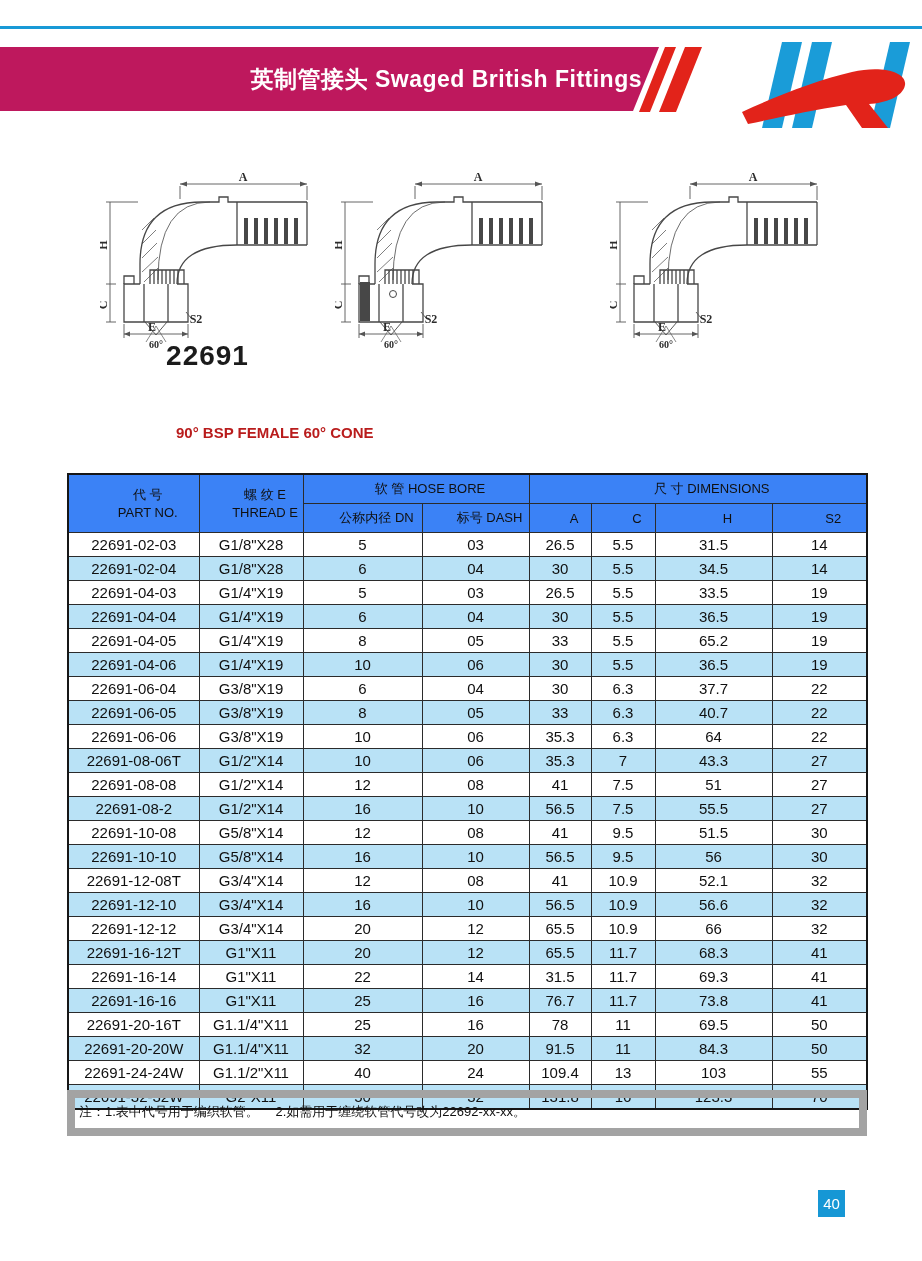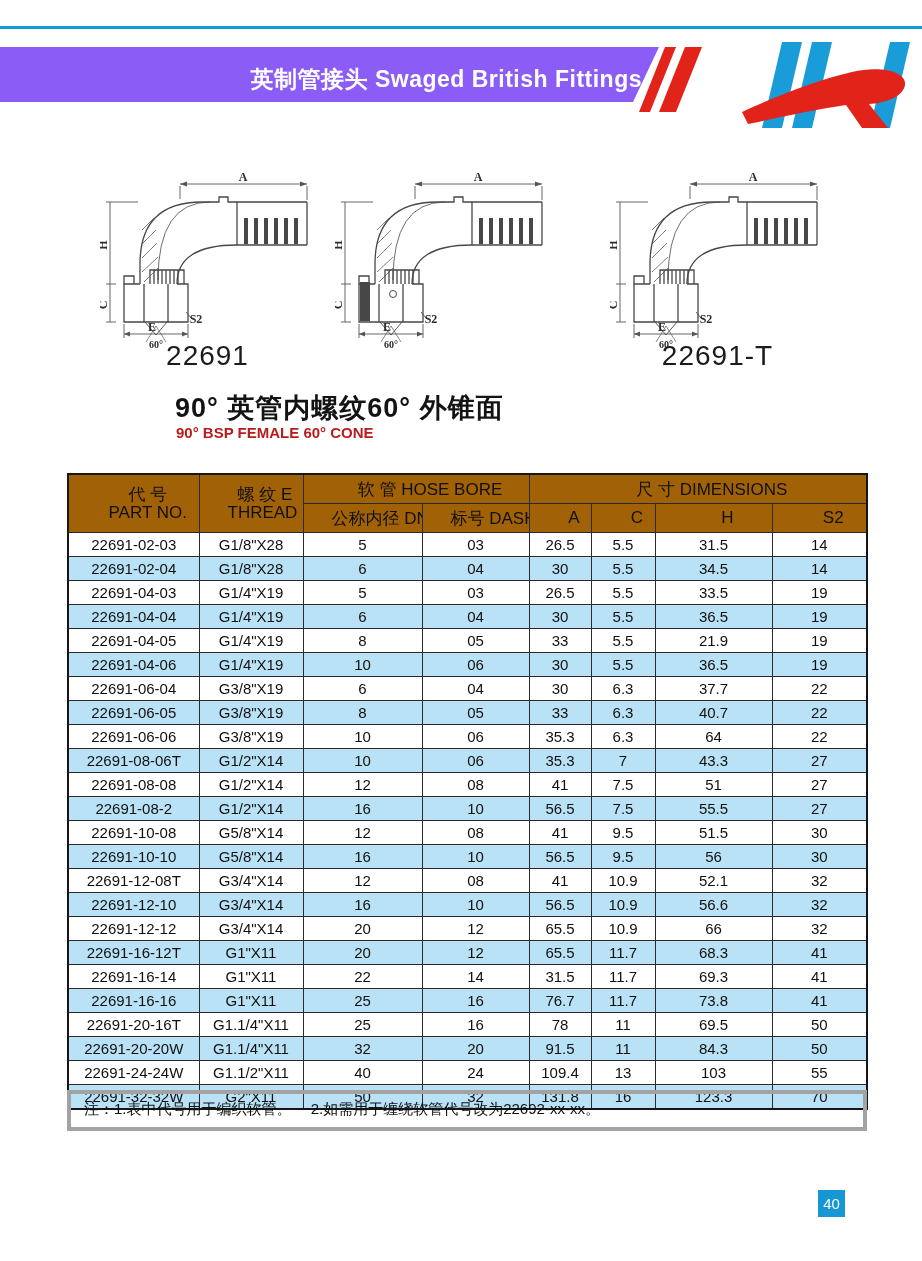--- a/index.html
+++ b/index.html
@@ -1,49 +1,49 @@
 <!DOCTYPE html>
 <html><head>
 <meta charset="utf-8">
 <style>
   html,body{margin:0;padding:0;background:#888;}
   #page{position:relative;width:922px;height:1261px;background:#fff;overflow:hidden;
         font-family:"Liberation Sans",sans-serif;color:#111;margin:0 auto;}
   
   .top-rule{position:absolute;left:0;top:26px;width:922px;height:3px;background:#1899d6;}
-  .banner{position:absolute;left:0;top:47px;width:690px;height:55px;background:#8b5cf6;
+  .banner{position:absolute;left:0;top:47px;width:690px;height:64px;background:#be185d;
           clip-path:polygon(0 0,659px 0,633px 100%,0 100%);}
   .banner-title{position:absolute;right:48px;top:0;height:65px;line-height:65px;
           color:#fff;font-size:23px;font-weight:bold;letter-spacing:.5px;}
   .stripe{position:absolute;top:47px;height:65px;background:#e2231a;transform:skewX(-21.8deg);}
   .stripe1{left:652px;width:11px;}
   .stripe2{left:672px;width:17px;}
   .logo{position:absolute;left:742px;top:40px;width:175px;height:90px;}
   
   .drawing{position:absolute;width:215px;height:178px;top:172px;}
   .d1{left:100px}.d2{left:335px}.d3{left:610px}
   .draw-label{position:absolute;top:340px;width:215px;text-align:center;
-          font-size:28px;font-weight:normal;letter-spacing:1px;color:#1b1b1b;}
+          font-size:28px;font-weight:bold;letter-spacing:1px;color:#1b1b1b;}
   .l1{left:100px}.l2{left:335px}.l3{left:610px}
   
   .sec-zh{position:absolute;left:175px;top:390px;font-size:27px;font-weight:bold;color:#131313;letter-spacing:1px;}
   .sec-en{position:absolute;left:176px;top:424px;font-size:15px;font-weight:bold;color:#b91c1c;}
   
   table.spec{position:absolute;left:67px;top:473px;width:800px;border-collapse:collapse;
           table-layout:fixed;font-size:15px;color:#101010;}
   table.spec th,table.spec td{border:1px solid #2b2b2b;text-align:center;padding:0;
           overflow:hidden;white-space:nowrap;font-weight:normal;}
   table.spec{border:2px solid #161616;}
-  table.spec thead th{background:#a16207;height:28px;font-size:17px;padding-left:28px;}
+  table.spec thead th{background:#3b82f6;height:28px;font-size:13px;padding-left:28px;}
   table.spec thead th .two{display:block;line-height:18px;}
   table.spec tbody td{height:23px;}
   table.spec tbody tr:nth-child(even) td{background:#b9e2f6;}
   
   .notebox{position:absolute;left:67px;top:1090px;width:800px;box-sizing:border-box;
-          border:4px solid #a3a3a3;padding:4px 8px 6px 13px;font-size:15px;line-height:1.5;color:#101010;}
+          border:8px solid #a3a3a3;padding:4px 8px 6px 4px;font-size:13px;line-height:1.5;color:#101010;}
   
   .pagenum{position:absolute;left:818px;top:1190px;width:27px;height:27px;background:#1697d5;
           color:#fff;font-size:15px;line-height:27px;text-align:center;}
   svg text{font-family:"Liberation Serif",serif;}
 </style>
 </head>
 <body>
 
 <div id="page">
 
@@ -131,23 +131,21 @@
     <g>
       <rect x="25" y="110" width="10" height="39" fill="#474747"></rect>
       <circle cx="58" cy="122" r="3.5" fill="none" stroke="#474747" stroke-width="1"></circle>
     </g>
   </svg>
   <svg class="drawing d3" viewBox="0 0 215 178">
       <use href="#fitting-art"></use>
     </svg>
 
   <div class="draw-label l1">22691</div>
-  <div class="draw-label l3">22691-T</div>
-
-  <div class="sec-zh">90° 英管内螺纹60° 外锥面</div>
+
   <div class="sec-en">90°  BSP FEMALE 60°  CONE</div>
 
   <table class="spec">
     <colgroup>
       <col style="width:131px">
         <col style="width:104px">
         <col style="width:119px">
         <col style="width:107px">
       <col style="width:62px">
         <col style="width:64px">
@@ -217,21 +215,21 @@
         <td>36.5</td>
         <td>19</td>
       </tr>
         <tr>
         <td>22691-04-05</td>
         <td>G1/4"X19</td>
         <td>8</td>
         <td>05</td>
         <td>33</td>
         <td>5.5</td>
-        <td>21.9</td>
+        <td>65.2</td>
         <td>19</td>
       </tr>
         <tr>
         <td>22691-04-06</td>
         <td>G1/4"X19</td>
         <td>10</td>
         <td>06</td>
         <td>30</td>
         <td>5.5</td>
         <td>36.5</td>

